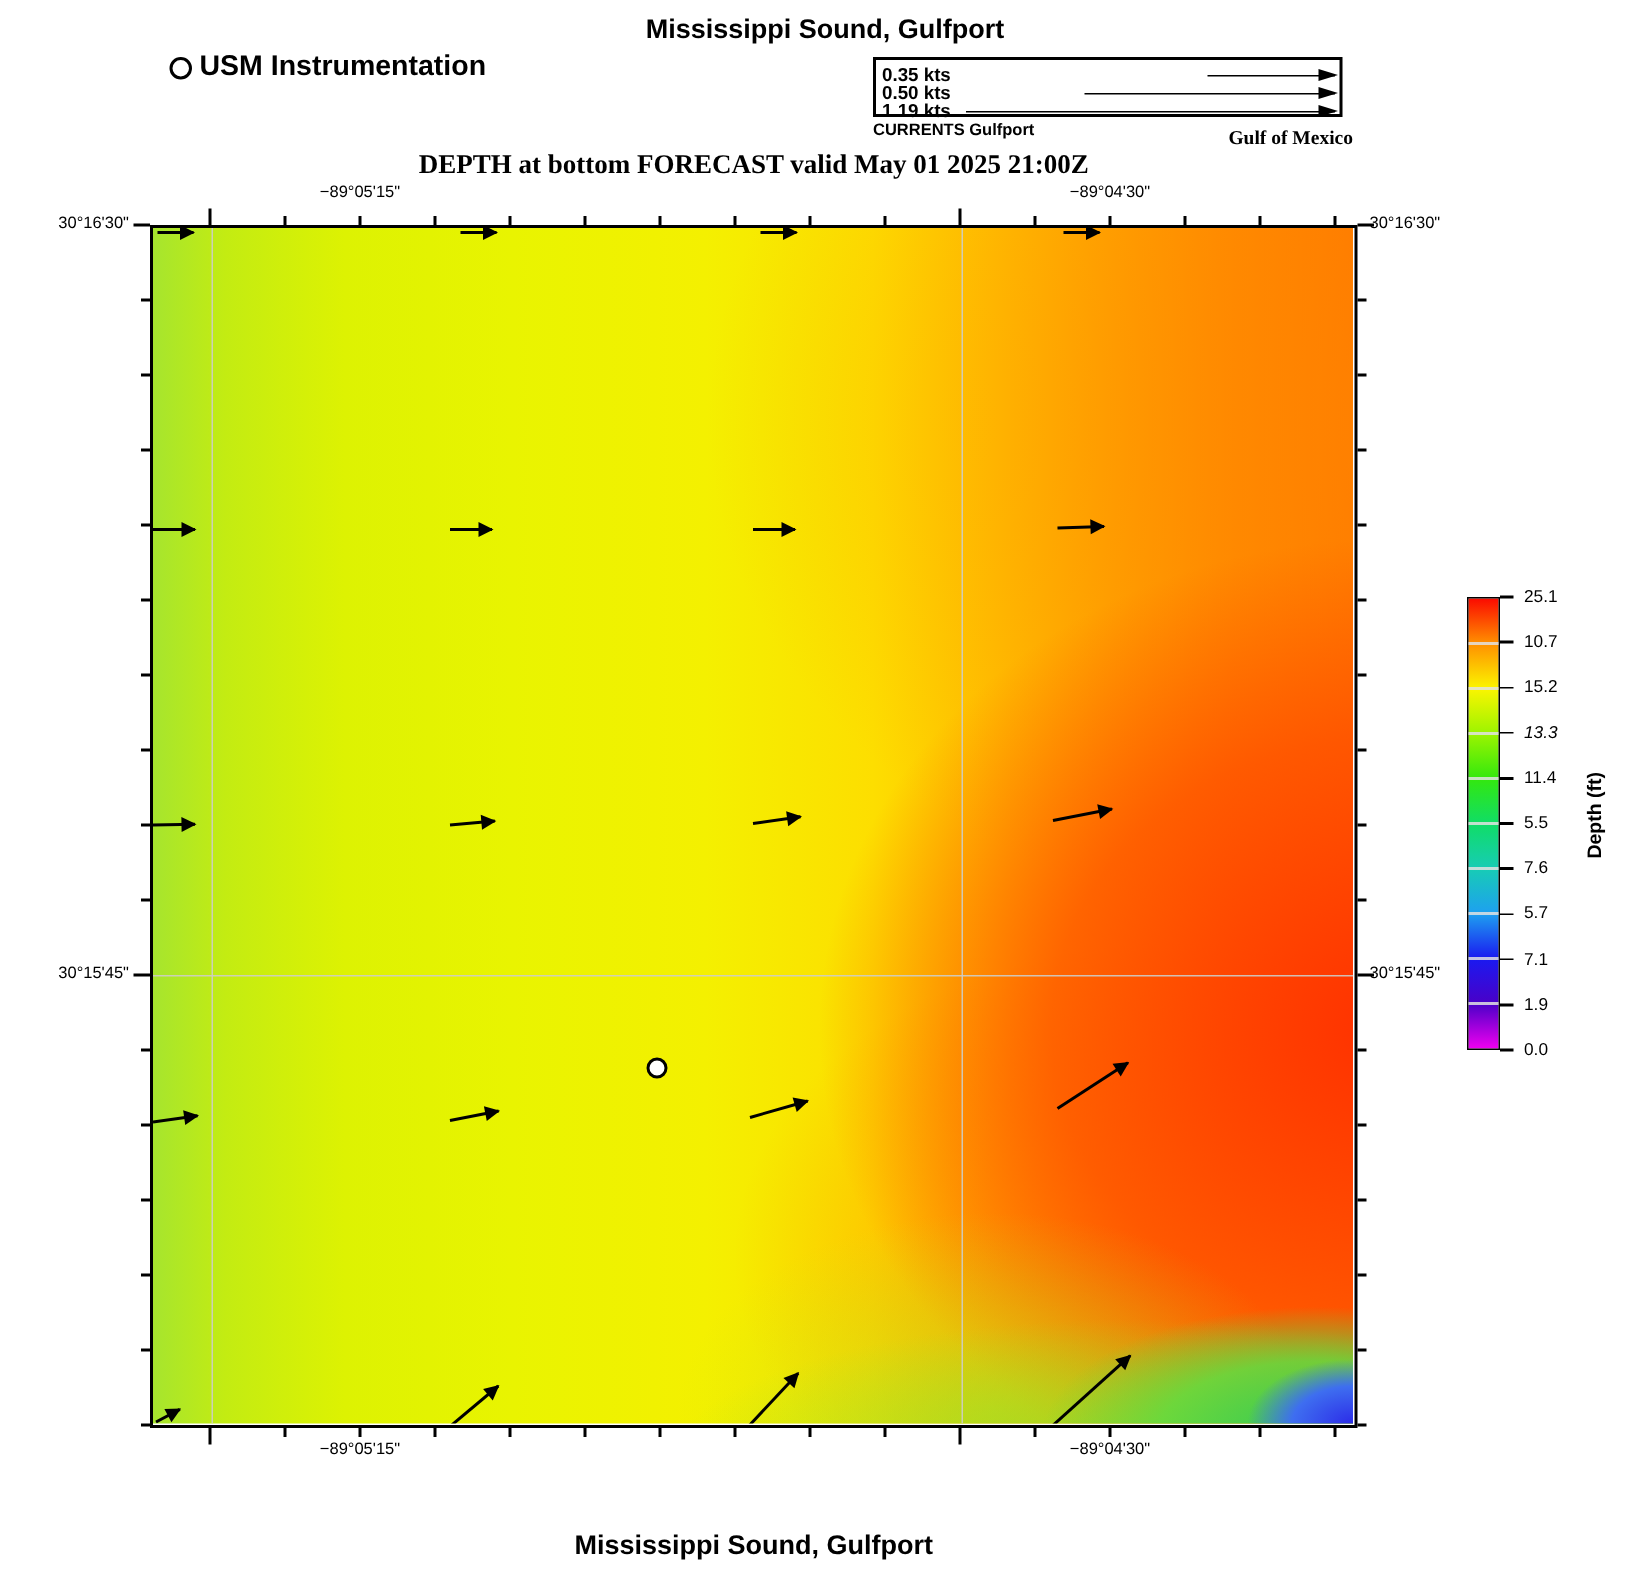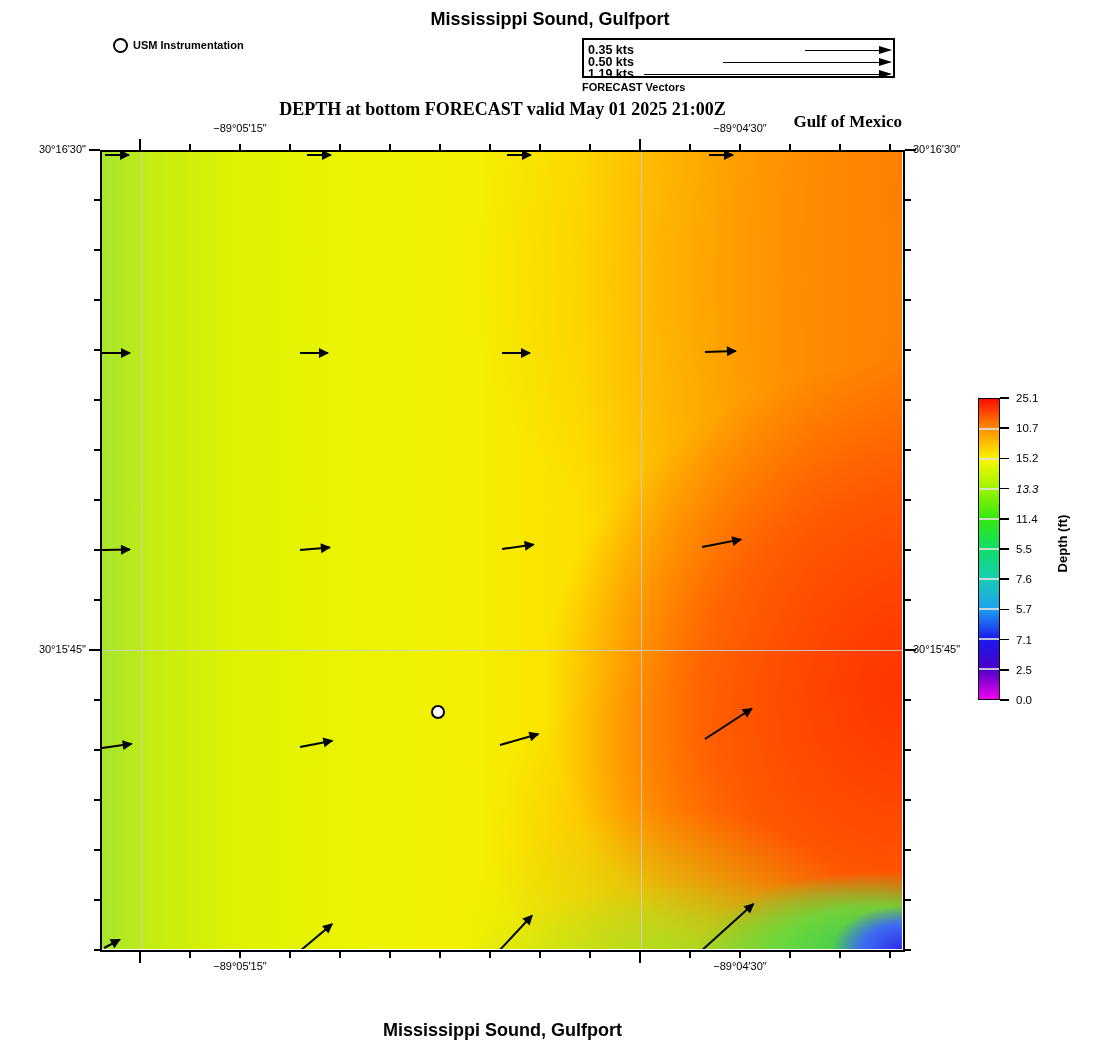--- a/index.html
+++ b/index.html
@@ -3,26 +3,26 @@
 <meta charset="utf-8">
 <style>
   html,body{margin:0;padding:0;background:#fff;}
   body{width:1100px;height:1050px;position:relative;font-family:"Liberation Sans",sans-serif;color:#000;overflow:hidden;}
   .abs{position:absolute;}
 
   
   .title-top{left:0;top:9px;width:1100px;text-align:center;font-size:18px;font-weight:bold;}
   .title-bottom{left:100px;top:1020px;width:805px;text-align:center;font-size:18px;font-weight:bold;}
   .subtitle{left:100px;top:99px;width:805px;text-align:center;font-family:"Liberation Serif",serif;font-size:18px;font-weight:bold;}
-  .region{right:198px;top:112px;font-family:"Liberation Serif",serif;font-size:17px;font-weight:bold;}
+  .region{right:198px;top:84px;font-family:"Liberation Serif",serif;font-size:13px;font-weight:bold;}
 
   
   .stn-legend{left:113px;top:36px;height:18px;display:flex;align-items:center;}
   .stn-circle{width:11px;height:11px;border:2.5px solid #000;border-radius:50%;background:#fff;margin-right:5px;}
-  .stn-label{font-size:11px;font-weight:bold;}
+  .stn-label{font-size:19px;font-weight:bold;}
 
   
   .vec-box{left:582px;top:38px;width:313px;height:40px;border:2px solid #000;background:#fff;box-sizing:border-box;}
   .vec-entry-label{position:absolute;left:4px;font-size:12.5px;font-weight:bold;line-height:12px;height:12px;}
   .leg-vec{position:absolute;height:1px;background:#000;}
   .leg-vec::after{content:'';position:absolute;right:-2px;top:-4.5px;width:0;height:0;border-left:13px solid #000;border-top:4.5px solid transparent;border-bottom:4.5px solid transparent;}
   .vec-caption{left:582px;top:81px;font-size:11px;font-weight:bold;}
 
   
   .map-frame{left:100px;top:150px;width:805px;height:802px;border:2.5px solid #000;box-sizing:border-box;}
@@ -72,21 +72,21 @@
 </div>
 
 <div class="abs vec-box" id="vecBox">
     <div class="vec-entry-label" style="top: 4px;">0.35 kts</div>
     <div class="leg-vec" style="left: 221px; top: 10px; width: 85px;"></div>
     <div class="vec-entry-label" style="top: 16px;">0.50 kts</div>
     <div class="leg-vec" style="left: 139px; top: 22px; width: 167px;"></div>
     <div class="vec-entry-label" style="top: 28px;">1.19 kts</div>
     <div class="leg-vec" style="left: 60px; top: 34px; width: 246px;"></div>
   </div>
-<div class="abs vec-caption">FORECAST Vectors</div>
+<div class="abs vec-caption">CURRENTS Gulfport</div>
 
 <div class="abs subtitle">DEPTH at bottom FORECAST valid May 01 2025 21:00Z</div>
 <div class="abs region">Gulf of Mexico</div>
 
 <div class="abs map-frame">
   <div class="map-field" id="mapField">
     <div class="grid-v" style="left:38.5px;"></div>
     <div class="grid-v" style="left:538.5px;"></div>
     <div class="grid-h" style="top:497.5px;"></div>
     <div class="map-station" id="stationMarker" style="left: 336px; top: 560px;"></div>
@@ -216,19 +216,19 @@
     <div class="cbar-label" style="top: 518.8px;">11.4</div>
     <div class="cbar-tick" style="top: 548.2px;"></div>
     <div class="cbar-label" style="top: 549px;">5.5</div>
     <div class="cbar-tick" style="top: 578.4px;"></div>
     <div class="cbar-label" style="top: 579.2px;">7.6</div>
     <div class="cbar-tick" style="top: 608.6px;"></div>
     <div class="cbar-label" style="top: 609.4px;">5.7</div>
     <div class="cbar-tick" style="top: 638.8px;"></div>
     <div class="cbar-label" style="top: 639.6px;">7.1</div>
     <div class="cbar-tick" style="top: 669px;"></div>
-    <div class="cbar-label" style="top: 669.8px;">2.5</div>
+    <div class="cbar-label" style="top: 669.8px;">1.9</div>
     <div class="cbar-tick" style="top: 699.2px;"></div>
     <div class="cbar-label" style="top: 700px;">0.0</div>
   </div>
 <div class="abs cbar-title">Depth (ft)</div>
 
 <div class="abs title-bottom">Mississippi Sound, Gulfport</div>
 
 </body></html>

